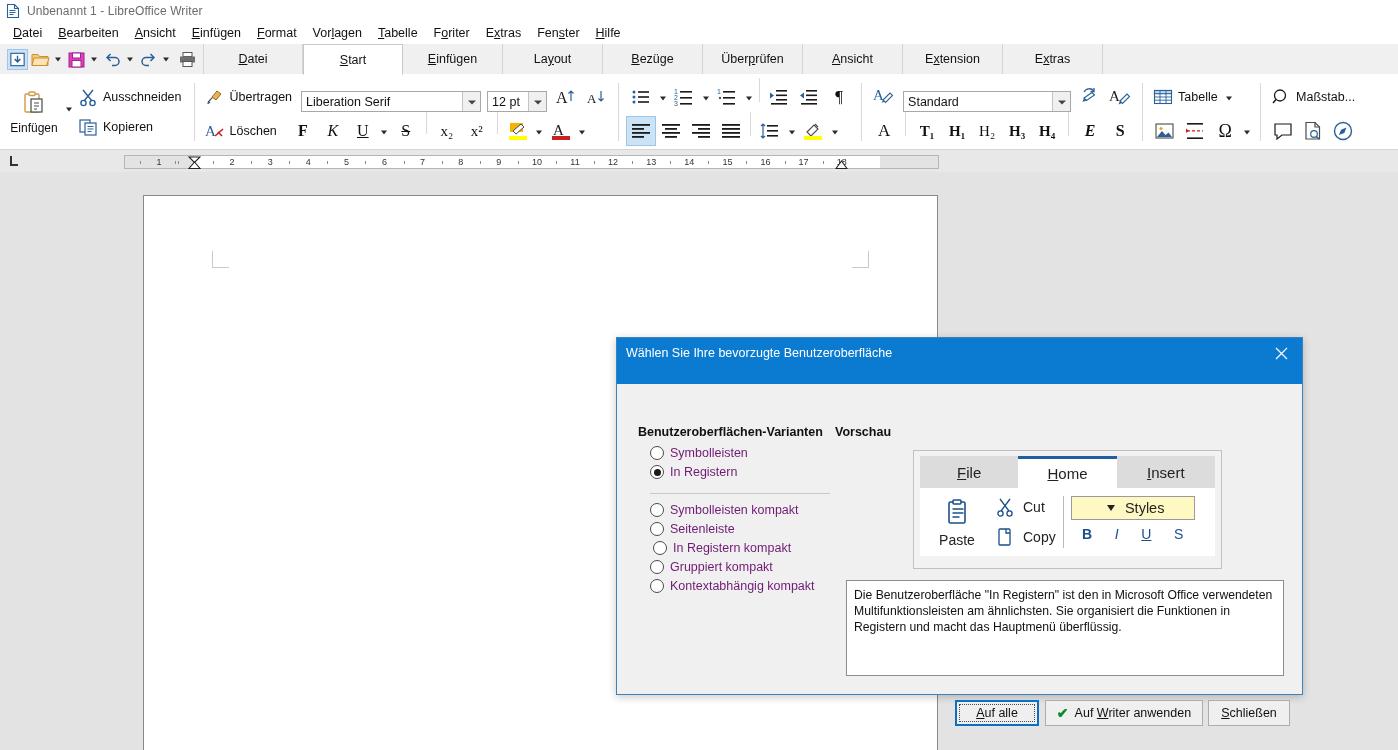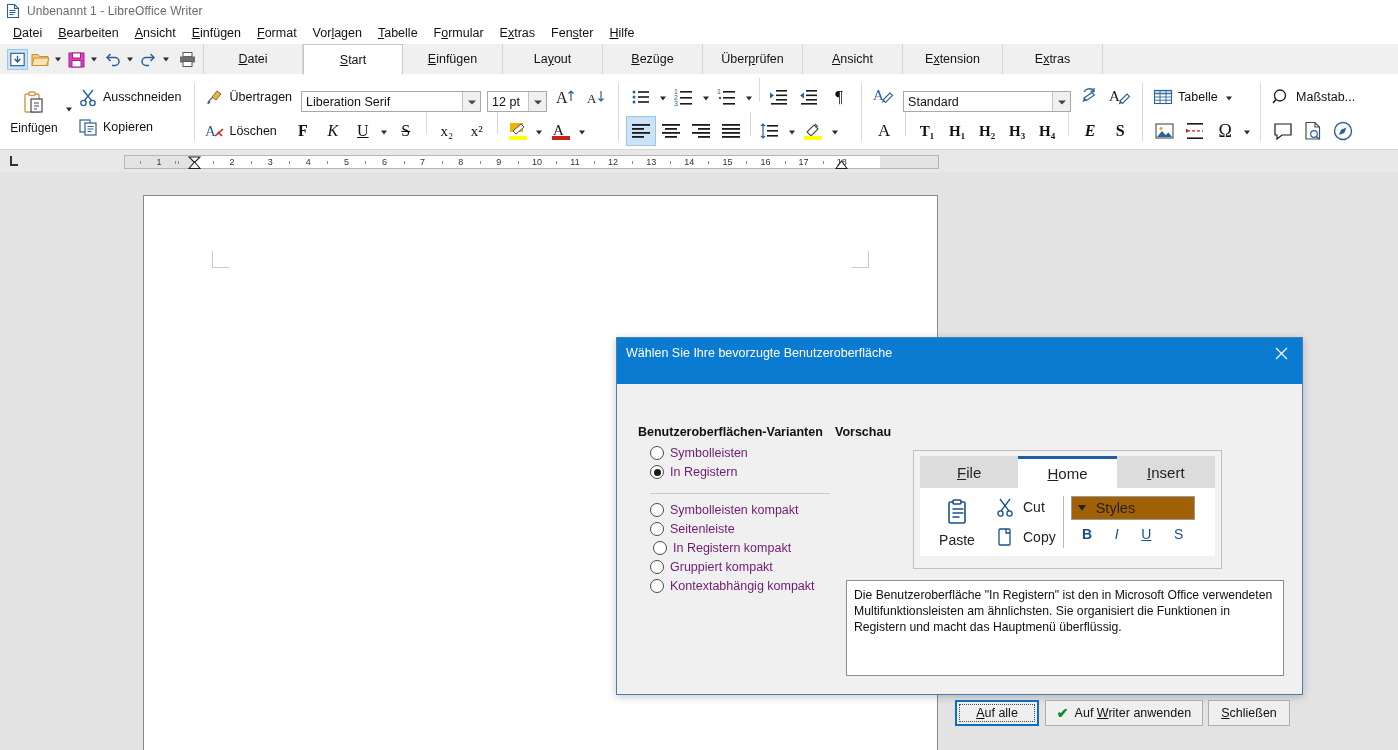--- a/index.html
+++ b/index.html
@@ -210,22 +210,22 @@
   .pv-body { display: flex; align-items: center; margin: 0 6px; height: 68px; background: #ffffff; }
   .pv-paste { width: 74px; display: flex; flex-direction: column; align-items: center; justify-content: center; }
   .pv-paste .lbl { font-size: 14px; color: #222; margin-top: 1px; }
   .pv-cutcopy { display: flex; flex-direction: column; justify-content: center; height: 64px; }
   .pv-cc { display: flex; align-items: center; height: 30px; }
   .pv-cc .ico { width: 24px; height: 22px; position: relative; margin-right: 5px; }
   .pv-cc .lbl { font-size: 14px; color: #222; }
   .pv-vsep { width: 1px; height: 52px; background: #b9b9b9; margin: 0 7px; }
   .pv-right { display: flex; flex-direction: column; justify-content: center; height: 64px; }
   .pv-styles {
-    display: flex; align-items: center; border: 1px solid #9a9a9a; background: #a16207;
-    height: 24px; width: 124px; box-sizing: border-box; padding-left: 6px;
+    display: flex; align-items: center; border: 1px solid #9a9a9a; background: #fef9c3;
+    height: 24px; width: 124px; box-sizing: border-box; padding-left: 6px; justify-content: center;
   }
   .pv-styles .tri {
     width: 0; height: 0; border-left: 4.5px solid transparent; border-right: 4.5px solid transparent;
     border-top: 6px solid #222; margin-right: 10px;
   }
   .pv-styles .lbl { font-size: 14.5px; color: #222; }
   .pv-fmt { display: flex; align-items: center; height: 28px; width: 124px; justify-content: space-around; }
   .pv-fmt span { font-size: 14px; color: #1a4f8a; }
 
   
@@ -269,21 +269,21 @@
   </div>
 
   <div class="menubar">
     <div class="menu-item"><u>D</u><span>atei</span></div>
     <div class="menu-item"><u>B</u><span>earbeiten</span></div>
     <div class="menu-item"><u>A</u><span>nsicht</span></div>
     <div class="menu-item"><u>E</u><span>infügen</span></div>
     <div class="menu-item"><u>F</u><span>ormat</span></div>
     <div class="menu-item"><span>Vor</span><u>l</u><span>agen</span></div>
     <div class="menu-item"><u>T</u><span>abelle</span></div>
-    <div class="menu-item"><span>F</span><u>o</u><span>rmular</span></div>
+    <div class="menu-item"><span>F</span><u>o</u><span>riter</span></div>
     <div class="menu-item"><span>E</span><u>x</u><span>tras</span></div>
     <div class="menu-item"><span>Fen</span><u>s</u><span>ter</span></div>
     <div class="menu-item"><u>H</u><span>ilfe</span></div>
   </div>
 
   <div class="tabrow">
     <div class="qat">
       <span class="qicon" style="background:#cce3f7;border:1px solid #9dc6e8;box-sizing:border-box;">
         <svg width="19" height="19" viewBox="0 0 20 20" style="margin:0 auto;">
           <rect x="3" y="3.5" width="14" height="13" fill="#fff" stroke="#2a6099" stroke-width="1.2"></rect>
@@ -598,21 +598,21 @@
               <path d="M12 16l7-7 2.5 2.5-7 7z" fill="#fff" stroke="#2a6099" stroke-width="1.1"></path>
               <path d="M12 16l-1.5 3.5 3.5-1.5z" fill="#2a6099"></path>
             </svg>
           </div>
         </div>
         <div class="rrow">
           <div class="iconbtn" style="font-family:'Liberation Serif',serif;font-size:17px;">A</div>
           <div class="rsep" style="height:24px;margin:0 6px;"></div>
           <div class="iconbtn" style="font-family:'Liberation Serif',serif;font-size:15px;font-weight:bold;">T₁</div>
           <div class="iconbtn" style="font-family:'Liberation Serif',serif;font-size:15px;font-weight:bold;">H₁</div>
-          <div class="iconbtn" style="font-family:'Liberation Serif',serif;font-size:15px;font-weight:bold;">H₂</div>
+          <div class="iconbtn" style="font-family:'Liberation Serif',serif;font-size:15px;font-weight:normal;">H₂</div>
           <div class="iconbtn" style="font-family:'Liberation Serif',serif;font-size:15px;font-weight:bold;">H₃</div>
           <div class="iconbtn" style="font-family:'Liberation Serif',serif;font-size:15px;font-weight:bold;">H₄</div>
           <div class="rsep" style="height:24px;margin:0 6px;"></div>
           <div class="iconbtn" style="font-family:'Liberation Serif',serif;font-size:16px;font-style:italic;font-weight:bold;">E</div>
           <div class="iconbtn" style="font-family:'Liberation Serif',serif;font-size:16px;font-weight:bold;">S</div>
         </div>
       </div>
     </div>
 
     <div class="rsep"></div>

